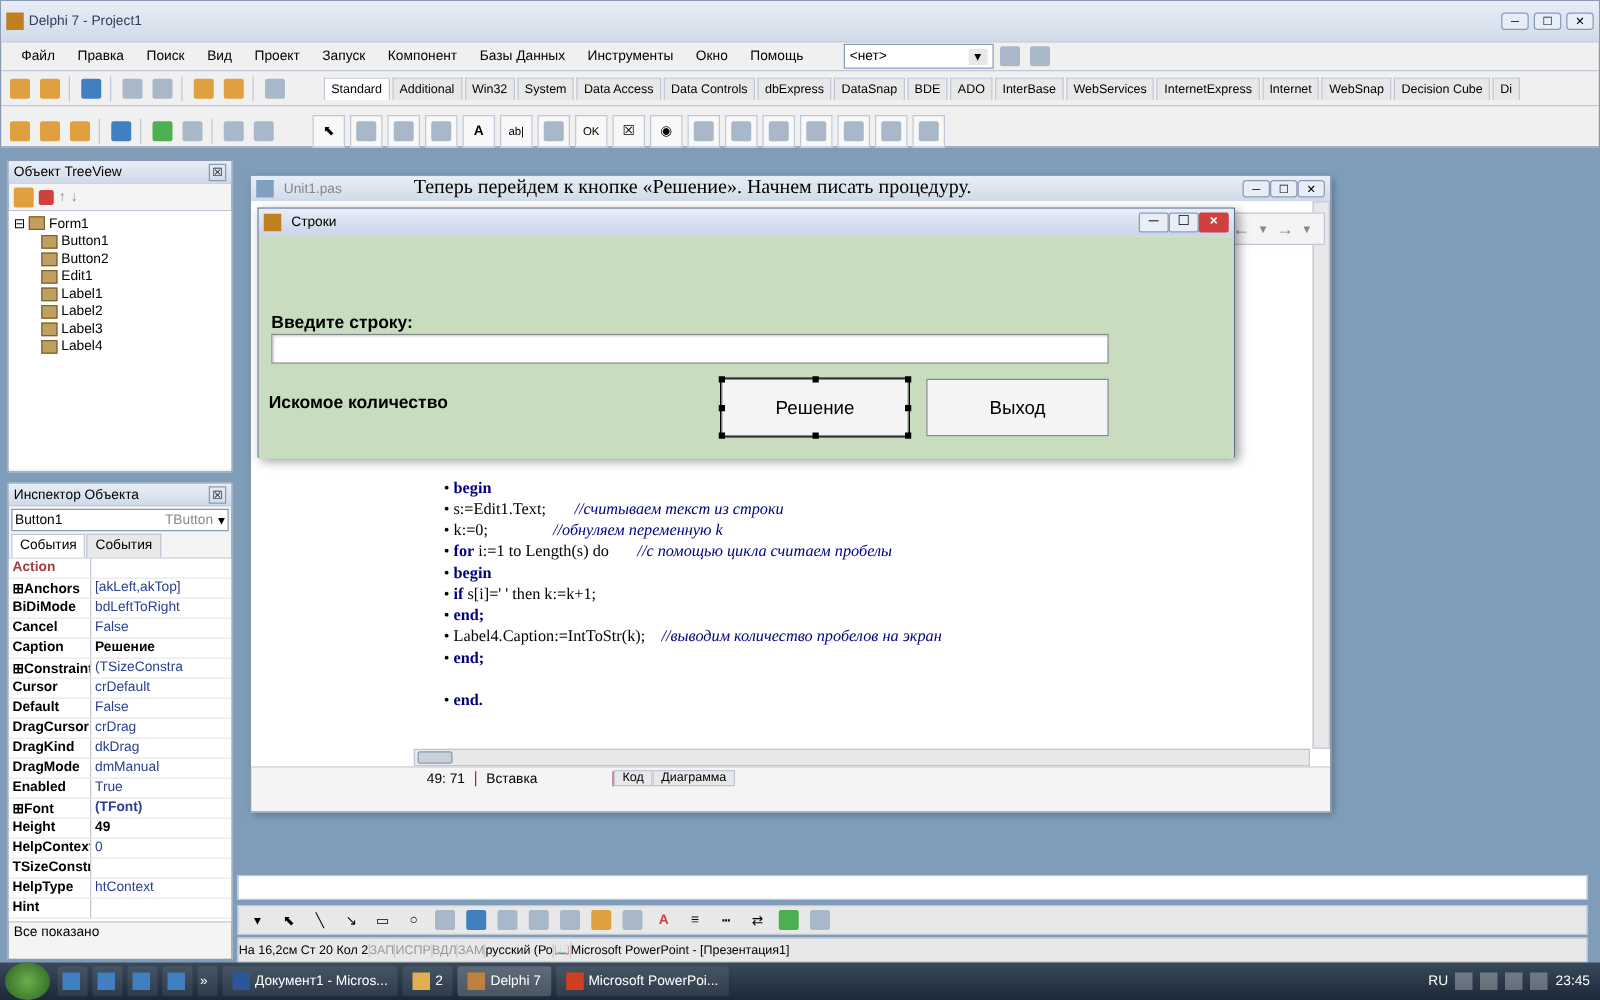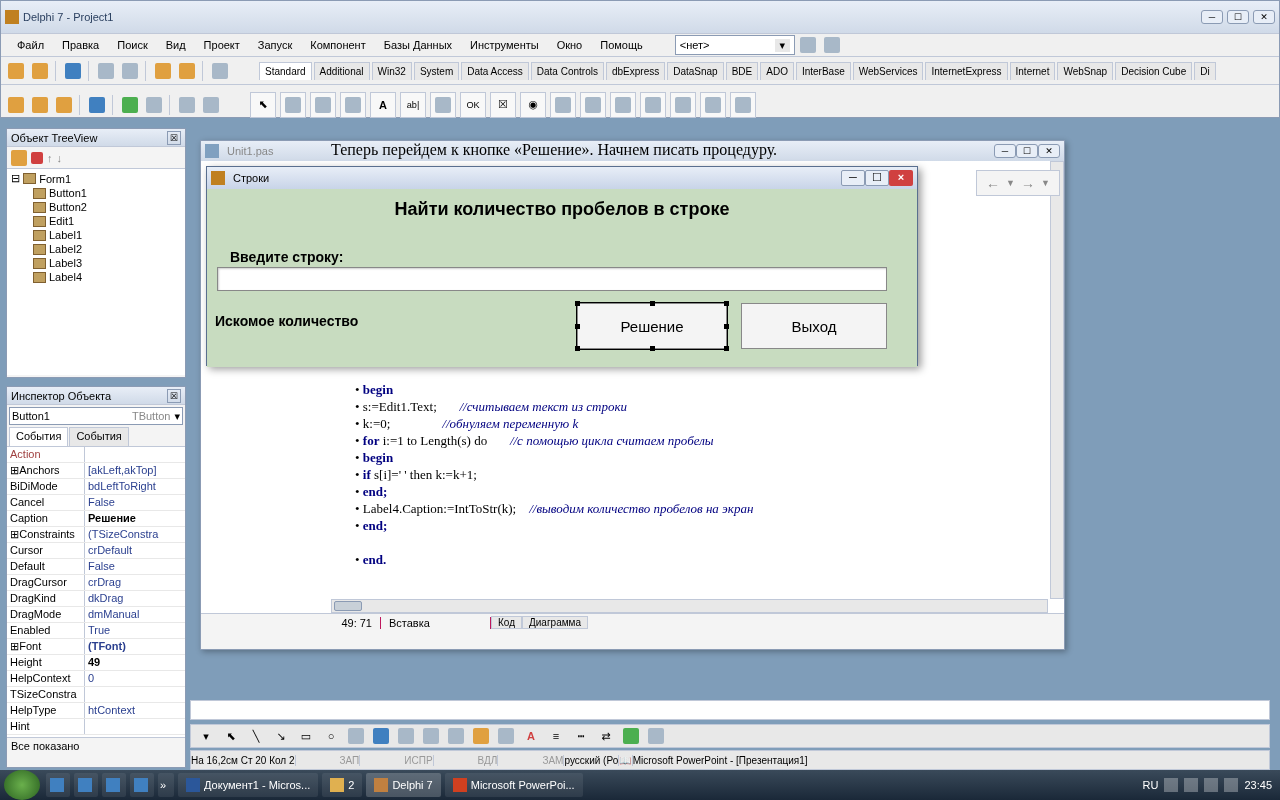--- a/index.html
+++ b/index.html
@@ -47,21 +47,21 @@
 .tree-icon { width: 13px; height: 11px; background: #c0a060; border: 1px solid #806030; }
 
 
 .inspector-panel { position: absolute; top: 386px; left: 6px; width: 180px; height: 382px; background: #f4f4f4; border: 1px solid #8b9bb4; }
 .insp-combo { margin: 2px; height: 18px; border: 1px solid #8b9bb4; background: #fff; display: flex; align-items: center; padding: 0 2px; font-size: 11px; }
 .insp-tabs { height: 20px; display: flex; border-bottom: 1px solid #c0c8d8; padding-left: 2px; gap: 1px; }
 .insp-tab { padding: 2px 6px; border: 1px solid #c0c8d8; border-bottom: none; background: #e8e8e8; }
 .insp-tab.active { background: #fff; }
 .insp-grid { height: 290px; overflow-y: scroll; background: #fff; }
 .insp-row { display: flex; height: 16px; border-bottom: 1px solid #e8e8e8; font-size: 11px; }
-.insp-name { width: 78px; padding: 1px 3px; border-right: 1px solid #c0c8d8; overflow: hidden; white-space: nowrap; }
+.insp-name { width: 66px; padding: 1px 3px; border-right: 1px solid #c0c8d8; overflow: hidden; white-space: nowrap; font-weight: bold; }
 .insp-name.action { color: #a04040; }
 .insp-val { flex: 1; padding: 1px 3px; overflow: hidden; white-space: nowrap; }
 .insp-val.brace { color: #2a3f8f; }
 .insp-val.bold { font-weight: bold; }
 .insp-status { padding: 2px 4px; border-top: 1px solid #c0c8d8; }
 
 
 .code-window { position: absolute; top: 140px; left: 200px; width: 865px; height: 510px; background: #f4f4f4; border: 1px solid #8b9bb4; box-shadow: 2px 2px 6px rgba(0,0,0,0.3); }
 .code-titlebar { height: 20px; background: linear-gradient(#e8eef7, #d0dae8); display: flex; align-items: center; padding: 0 4px; }
 .code-body { position: relative; background: #fff; height: 452px; }
@@ -73,21 +73,21 @@
 .cmt { color: #000080; font-style: italic; }
 
 .code-scroll-h { position: absolute; bottom: 0; left: 130px; right: 16px; height: 14px; background: #e8e8e8; border: 1px solid #c0c8d8; }
 .code-scroll-v { position: absolute; top: 0; right: 0; width: 14px; bottom: 14px; background: #e8e8e8; border: 1px solid #c0c8d8; }
 .code-status { height: 18px; display: flex; align-items: center; border-top: 1px solid #c0c8d8; font-size: 11px; }
 .code-status-cell { padding: 0 8px; border-right: 1px solid #be185d; }
 .code-tabs { display: flex; gap: 0; }
 .code-tab { padding: 0 6px; border: 1px solid #c0c8d8; background: #e8e8e8; font-size: 10px; }
 
 
-.form-window { position: absolute; top: 166px; left: 206px; width: 712px; height: 200px; background: #fff; border: 1px solid #5a6f8f; box-shadow: 3px 3px 8px rgba(0,0,0,0.4); }
+.form-window { position: absolute; top: 166px; left: 206px; width: 782px; height: 200px; background: #fff; border: 1px solid #5a6f8f; box-shadow: 3px 3px 8px rgba(0,0,0,0.4); }
 .form-titlebar { height: 22px; background: linear-gradient(#e8eef7, #c8d4e8); display: flex; align-items: center; padding: 0 4px; }
 .form-title { flex: 1; font-size: 11px; padding-left: 4px; }
 .form-close { width: 24px; height: 16px; background: #d04040; color: #fff; border-radius: 2px; text-align: center; line-height: 14px; font-weight: bold; }
 .form-min { width: 24px; height: 16px; background: #e8eef7; border: 1px solid #8b9bb4; border-radius: 2px; text-align: center; line-height: 12px; }
 .form-body { height: 178px; background: #c8dcc0; background-image: radial-gradient(circle, #506850 0.5px, transparent 0.5px); background-size: 8px 8px; position: relative; padding: 6px; }
 .form-h1 { font-family: Arial; font-size: 18px; font-weight: bold; text-align: center; margin: 4px 0 8px; }
 .form-lbl { font-family: Arial; font-size: 14px; font-weight: bold; position: absolute; }
 .form-edit { position: absolute; background: #fff; border: 1px solid #888; box-shadow: inset 1px 1px 2px rgba(0,0,0,0.2); }
 .form-btn { position: absolute; background: #f4f4f4; border: 1px solid #888; font-family: Arial; font-size: 15px; display: flex; align-items: center; justify-content: center; }
 .form-btn.selected { outline: 1px solid #000; }
@@ -95,21 +95,21 @@
 
 
 .nav-panel { position: absolute; top: 170px; left: 976px; width: 84px; height: 26px; background: #f4f4f4; border: 1px solid #c0c8d8; display: flex; align-items: center; justify-content: center; gap: 6px; }
 .nav-arrow { color: #888; font-size: 14px; }
 
 
 .ruler-area { position: absolute; top: 700px; left: 190px; width: 1080px; height: 20px; background: #fff; border: 1px solid #c0c8d8; }
 .draw-toolbar { position: absolute; top: 724px; left: 190px; width: 1080px; height: 24px; background: #e8e8e8; border: 1px solid #c0c8d8; display: flex; align-items: center; gap: 3px; padding: 0 4px; }
 .status-bar { position: absolute; top: 750px; left: 190px; width: 1080px; height: 20px; background: #e8e8e8; border: 1px solid #c0c8d8; display: flex; align-items: center; font-size: 10px; }
 .status-cell { padding: 0 0; border-right: 1px solid #c0c8d8; }
-.status-cell.dim { color: #999; margin-left: 44px; }
+.status-cell.dim { color: #999; }
 
 
 .taskbar { position: absolute; bottom: 0; left: 0; width: 1280px; height: 30px; background: linear-gradient(#3a4a5a, #1a2838); display: flex; align-items: center; }
 .start-orb { width: 36px; height: 30px; background: radial-gradient(circle, #6ab04c, #2a6020); border-radius: 50%; margin: 0 4px; }
 .task-btn { height: 24px; padding: 0 8px; margin: 0 2px; background: rgba(255,255,255,0.08); border-radius: 2px; color: #fff; display: flex; align-items: center; gap: 4px; font-size: 11px; max-width: 160px; overflow: hidden; white-space: nowrap; }
 .task-btn.active { background: rgba(255,255,255,0.2); }
 .task-icon { width: 14px; height: 14px; background: #4080c0; }
 .task-icon.word { background: #2b579a; }
 .task-icon.folder { background: #e0b050; }
 .task-icon.delphi { background: #c08040; }
@@ -473,22 +473,21 @@
 
 <div class="form-window">
   <div class="form-titlebar">
     <div class="ide-icon"></div>
     <div class="form-title">Строки</div>
     <div class="form-min">─</div>
     <div class="form-min">☐</div>
     <div class="form-close">×</div>
   </div>
   <div class="form-body">
-    <div class="form-h1">Найти количество пробелов в строке</div>
-    <div class="form-lbl" style="top:60px;left:23px">Введите строку:</div>
+    <div class="form-lbl" style="top:60px;left:10px">Введите строку:</div>
     <div class="form-edit" style="top:78px;left:10px;width:670px;height:24px"></div>
     <div class="form-lbl" style="top:124px;left:8px">Искомое количество</div>
     <div class="form-btn selected" style="top:114px;left:370px;width:150px;height:46px">
       <span>Решение</span>
       <div class="sel-handle" style="top:-3px;left:-3px"></div>
         <div class="sel-handle" style="top:-3px;left:72px"></div>
         <div class="sel-handle" style="top:-3px;right:-3px"></div>
       <div class="sel-handle" style="top:20px;left:-3px"></div>
         <div class="sel-handle" style="top:20px;right:-3px"></div>
       <div class="sel-handle" style="bottom:-3px;left:-3px"></div>

